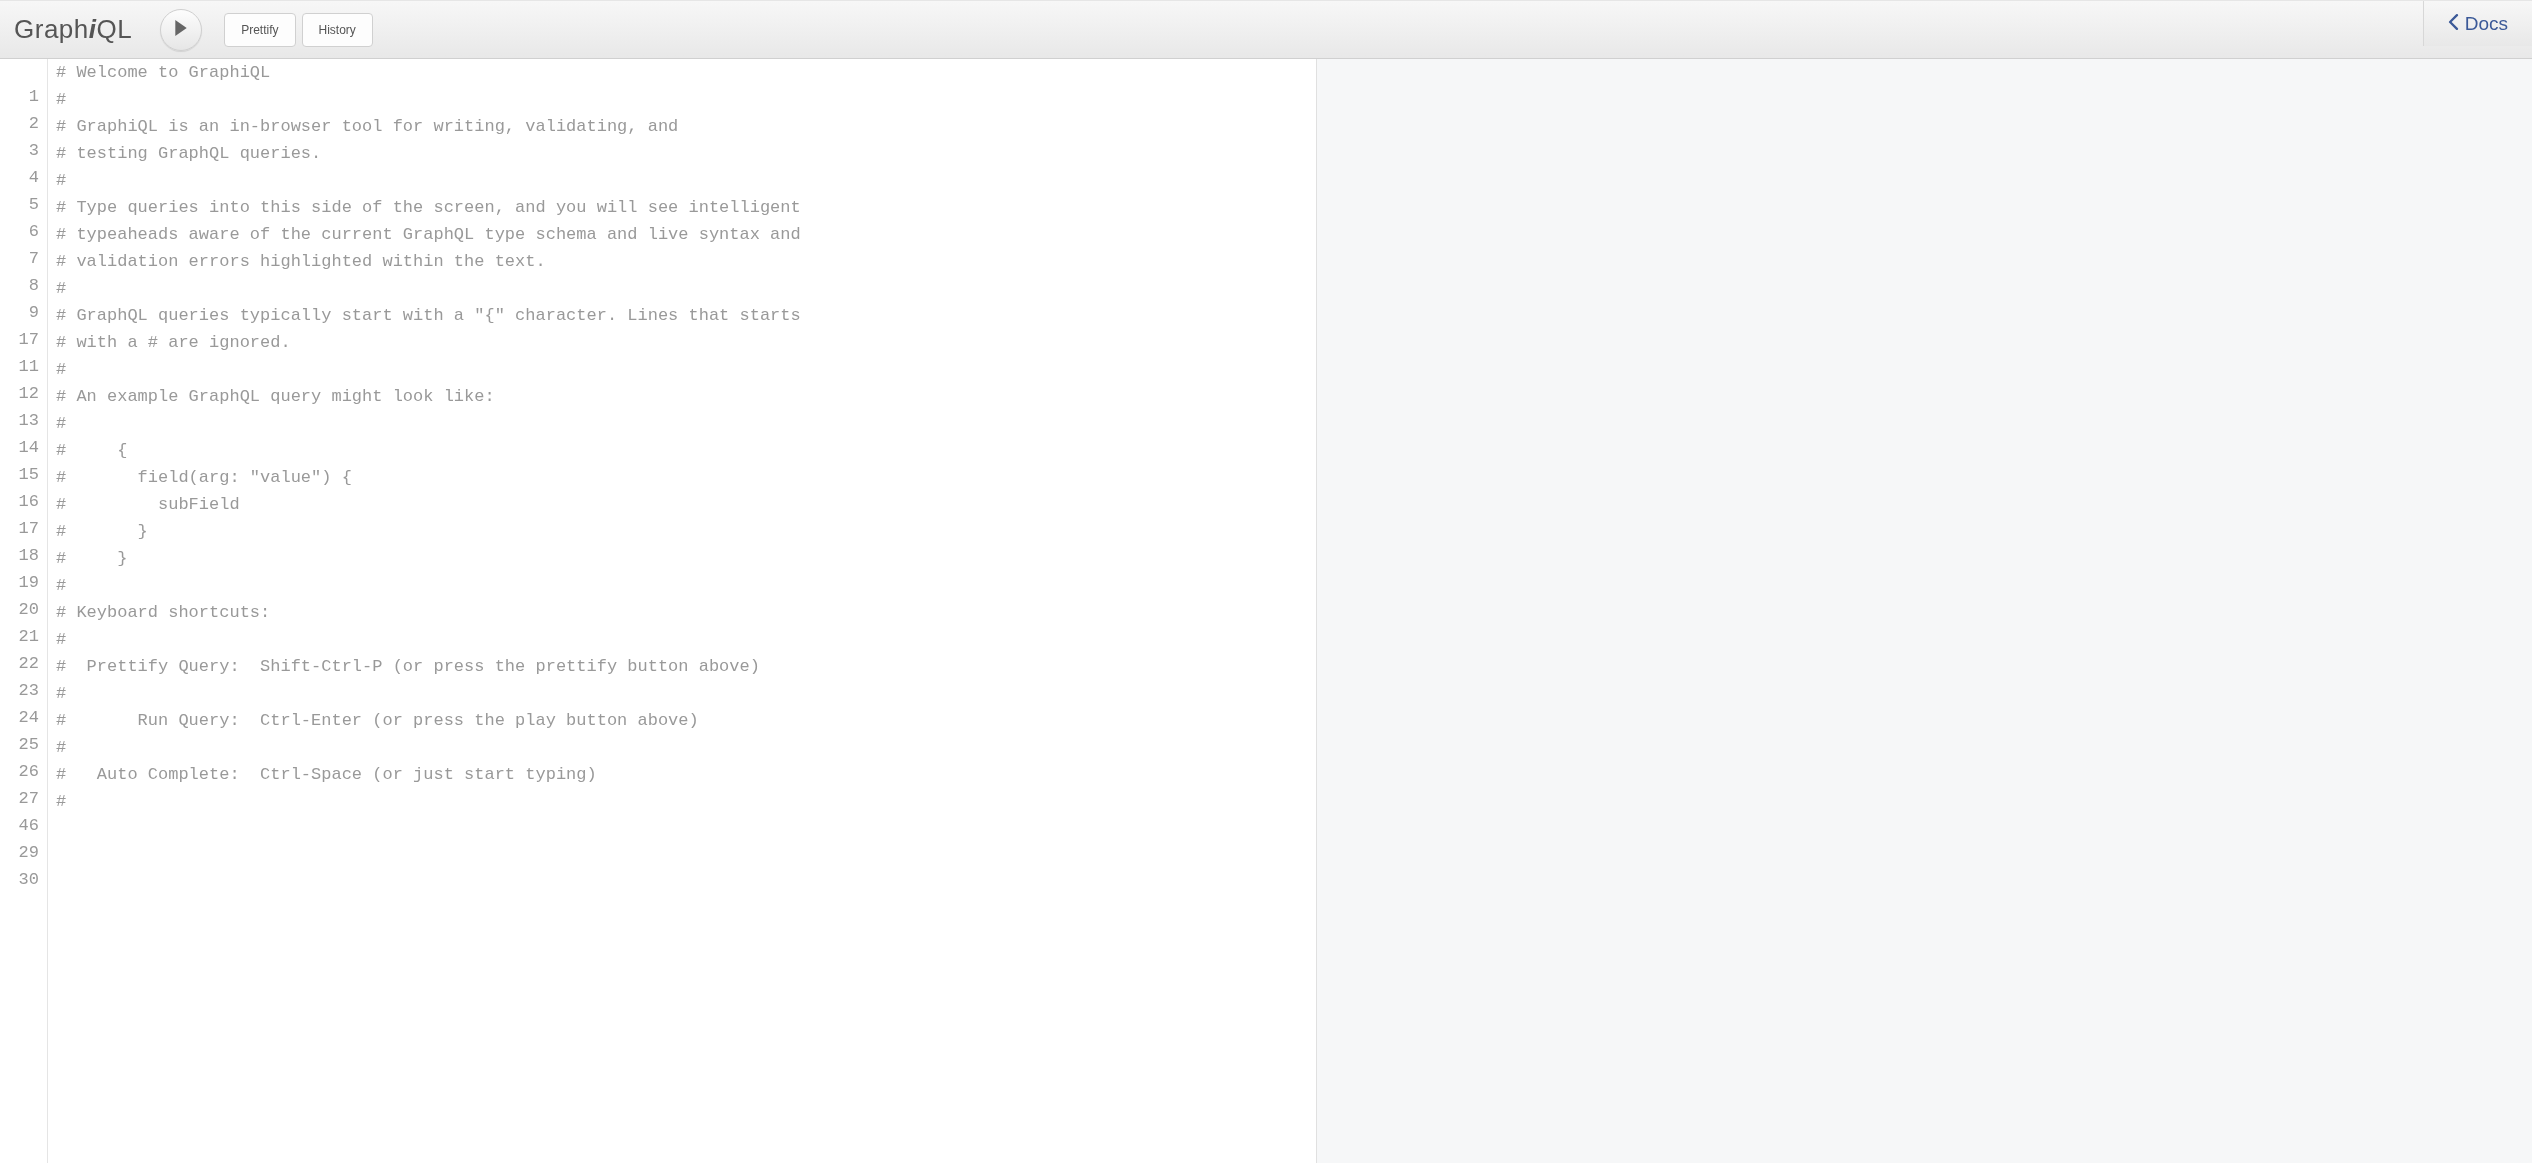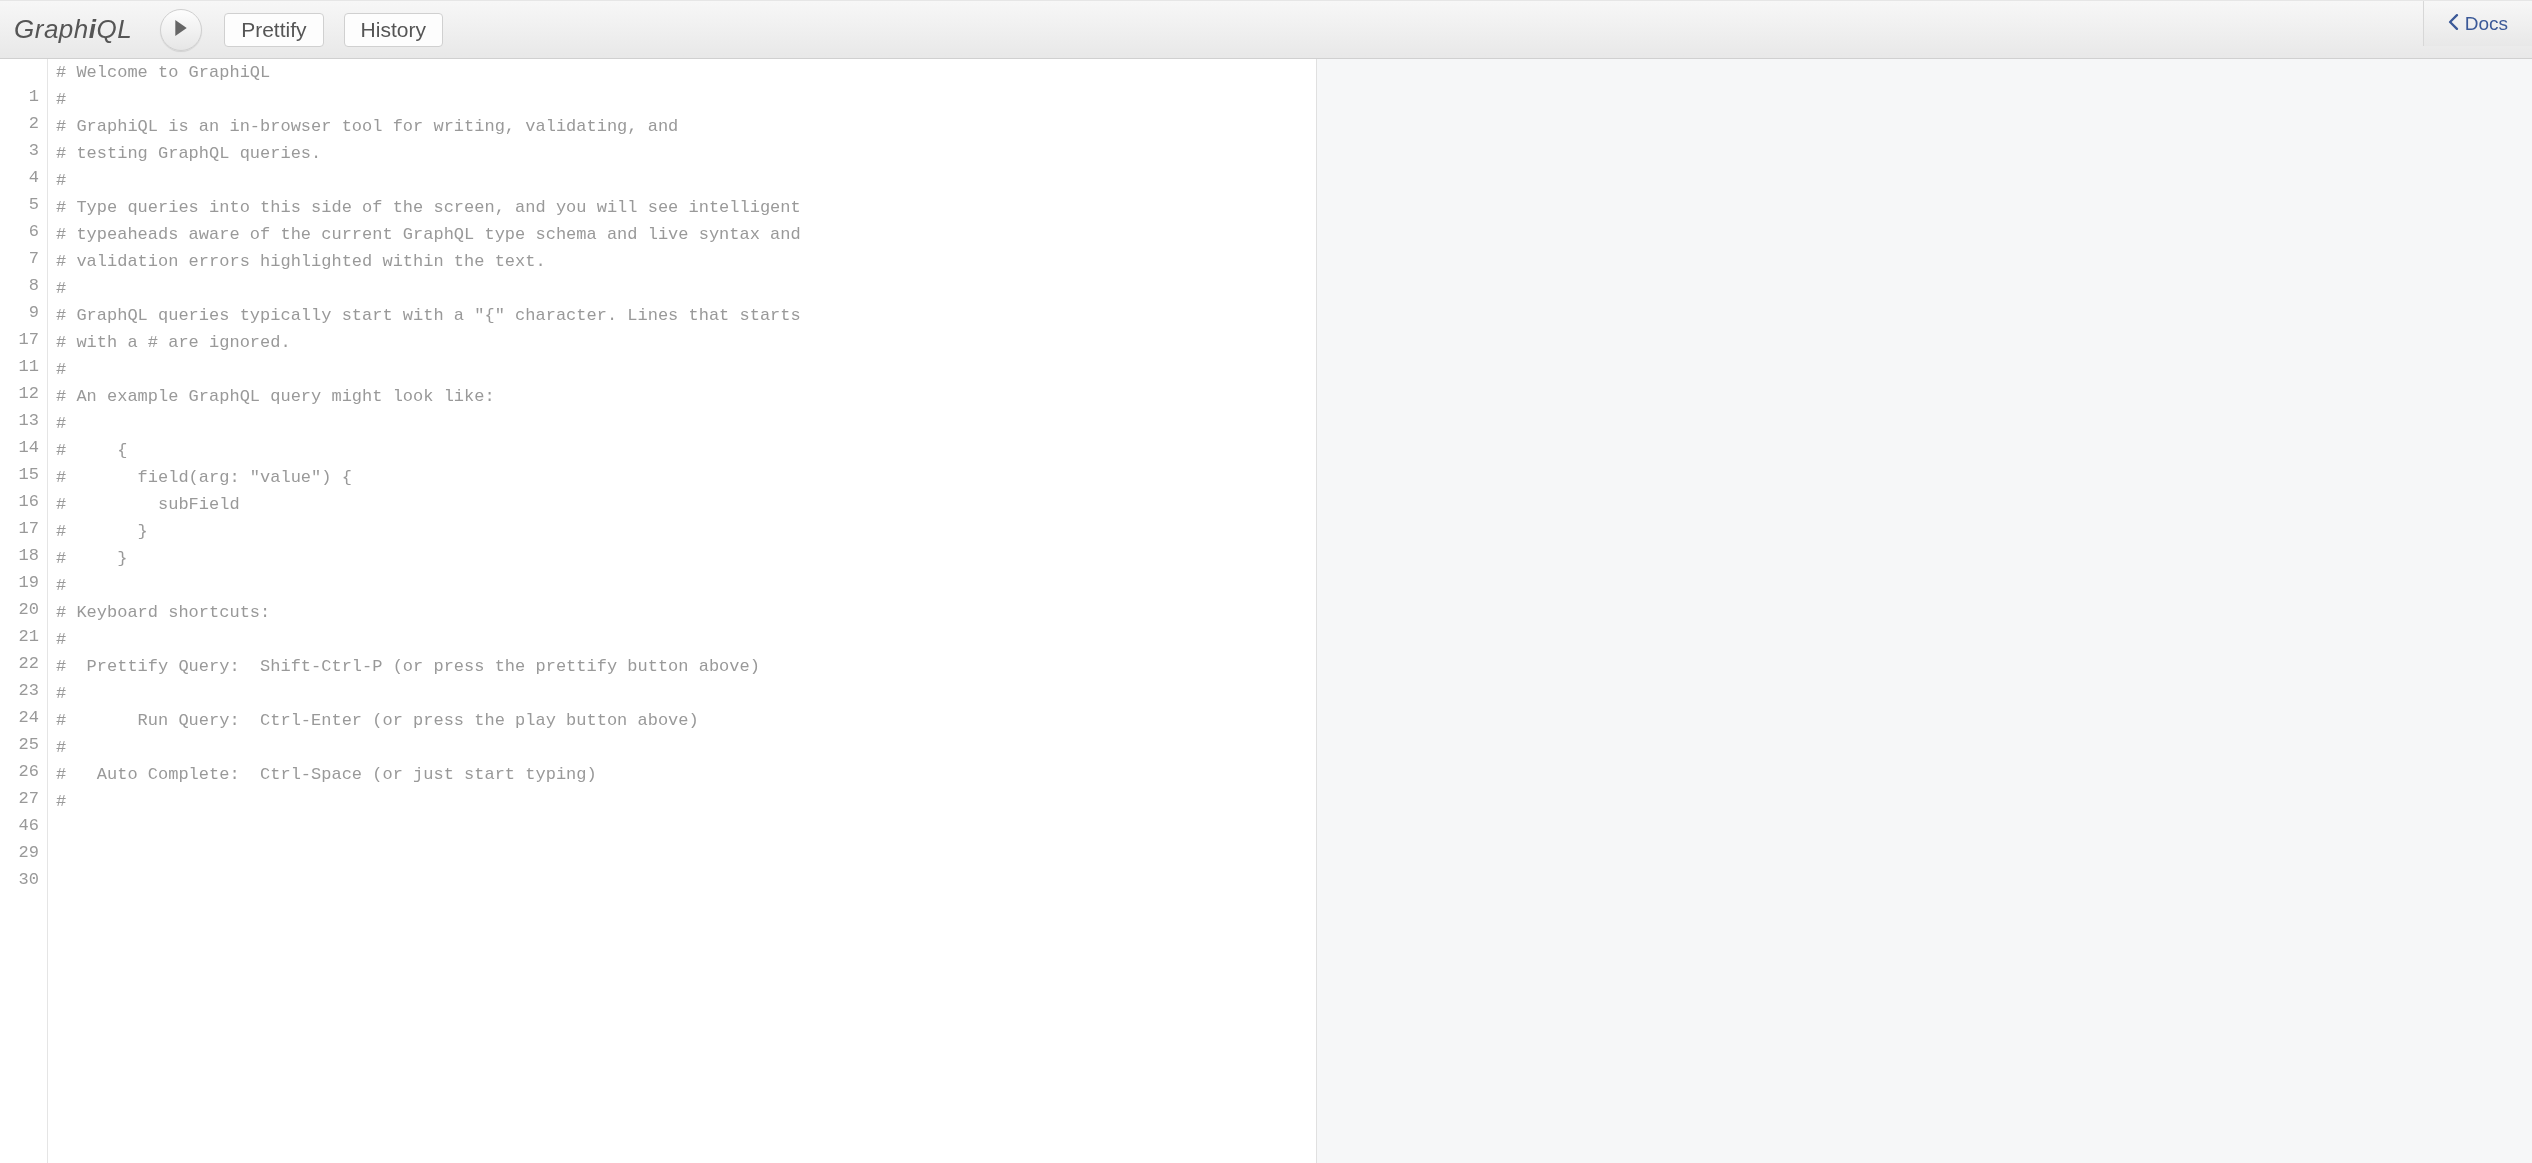--- a/index.html
+++ b/index.html
@@ -17,21 +17,21 @@
     }
 
     .logo {
       font-size: 26px;
       letter-spacing: 0.5px;
       color: #555;
       font-weight: 400;
       margin-right: 28px;
       user-select: none;
     }
-    .logo .g  { font-weight: 400; font-style: italic; }
+    .logo .g  { font-weight: 400; }
     .logo .i  { font-style: italic; font-weight: 600; }
 
     .execute {
       width: 42px;
       height: 42px;
       border-radius: 50%;
       background: linear-gradient(#fdfdfd, #e6e6e6);
       border: 1px solid #cfcfcf;
       box-shadow: 0 1px 1px rgba(0,0,0,0.1);
       display: flex;
@@ -41,24 +41,24 @@
       margin-right: 22px;
     }
     .execute svg { fill: #666; }
 
     .toolbar-button {
       height: 34px;
       padding: 0 16px;
       background: #fdfdfd;
       border: 1px solid #d0d0d0;
       border-radius: 4px;
-      font-size: 21px;
+      font-size: 12px;
       color: #555;
       cursor: pointer;
-      margin-right: 20px;
+      margin-right: 6px;
     }
 
     .docs-wrap {
       position: absolute;
       right: 0;
       top: 0;
       bottom: 12px;
       display: flex;
       align-items: center;
       padding: 0 24px;

